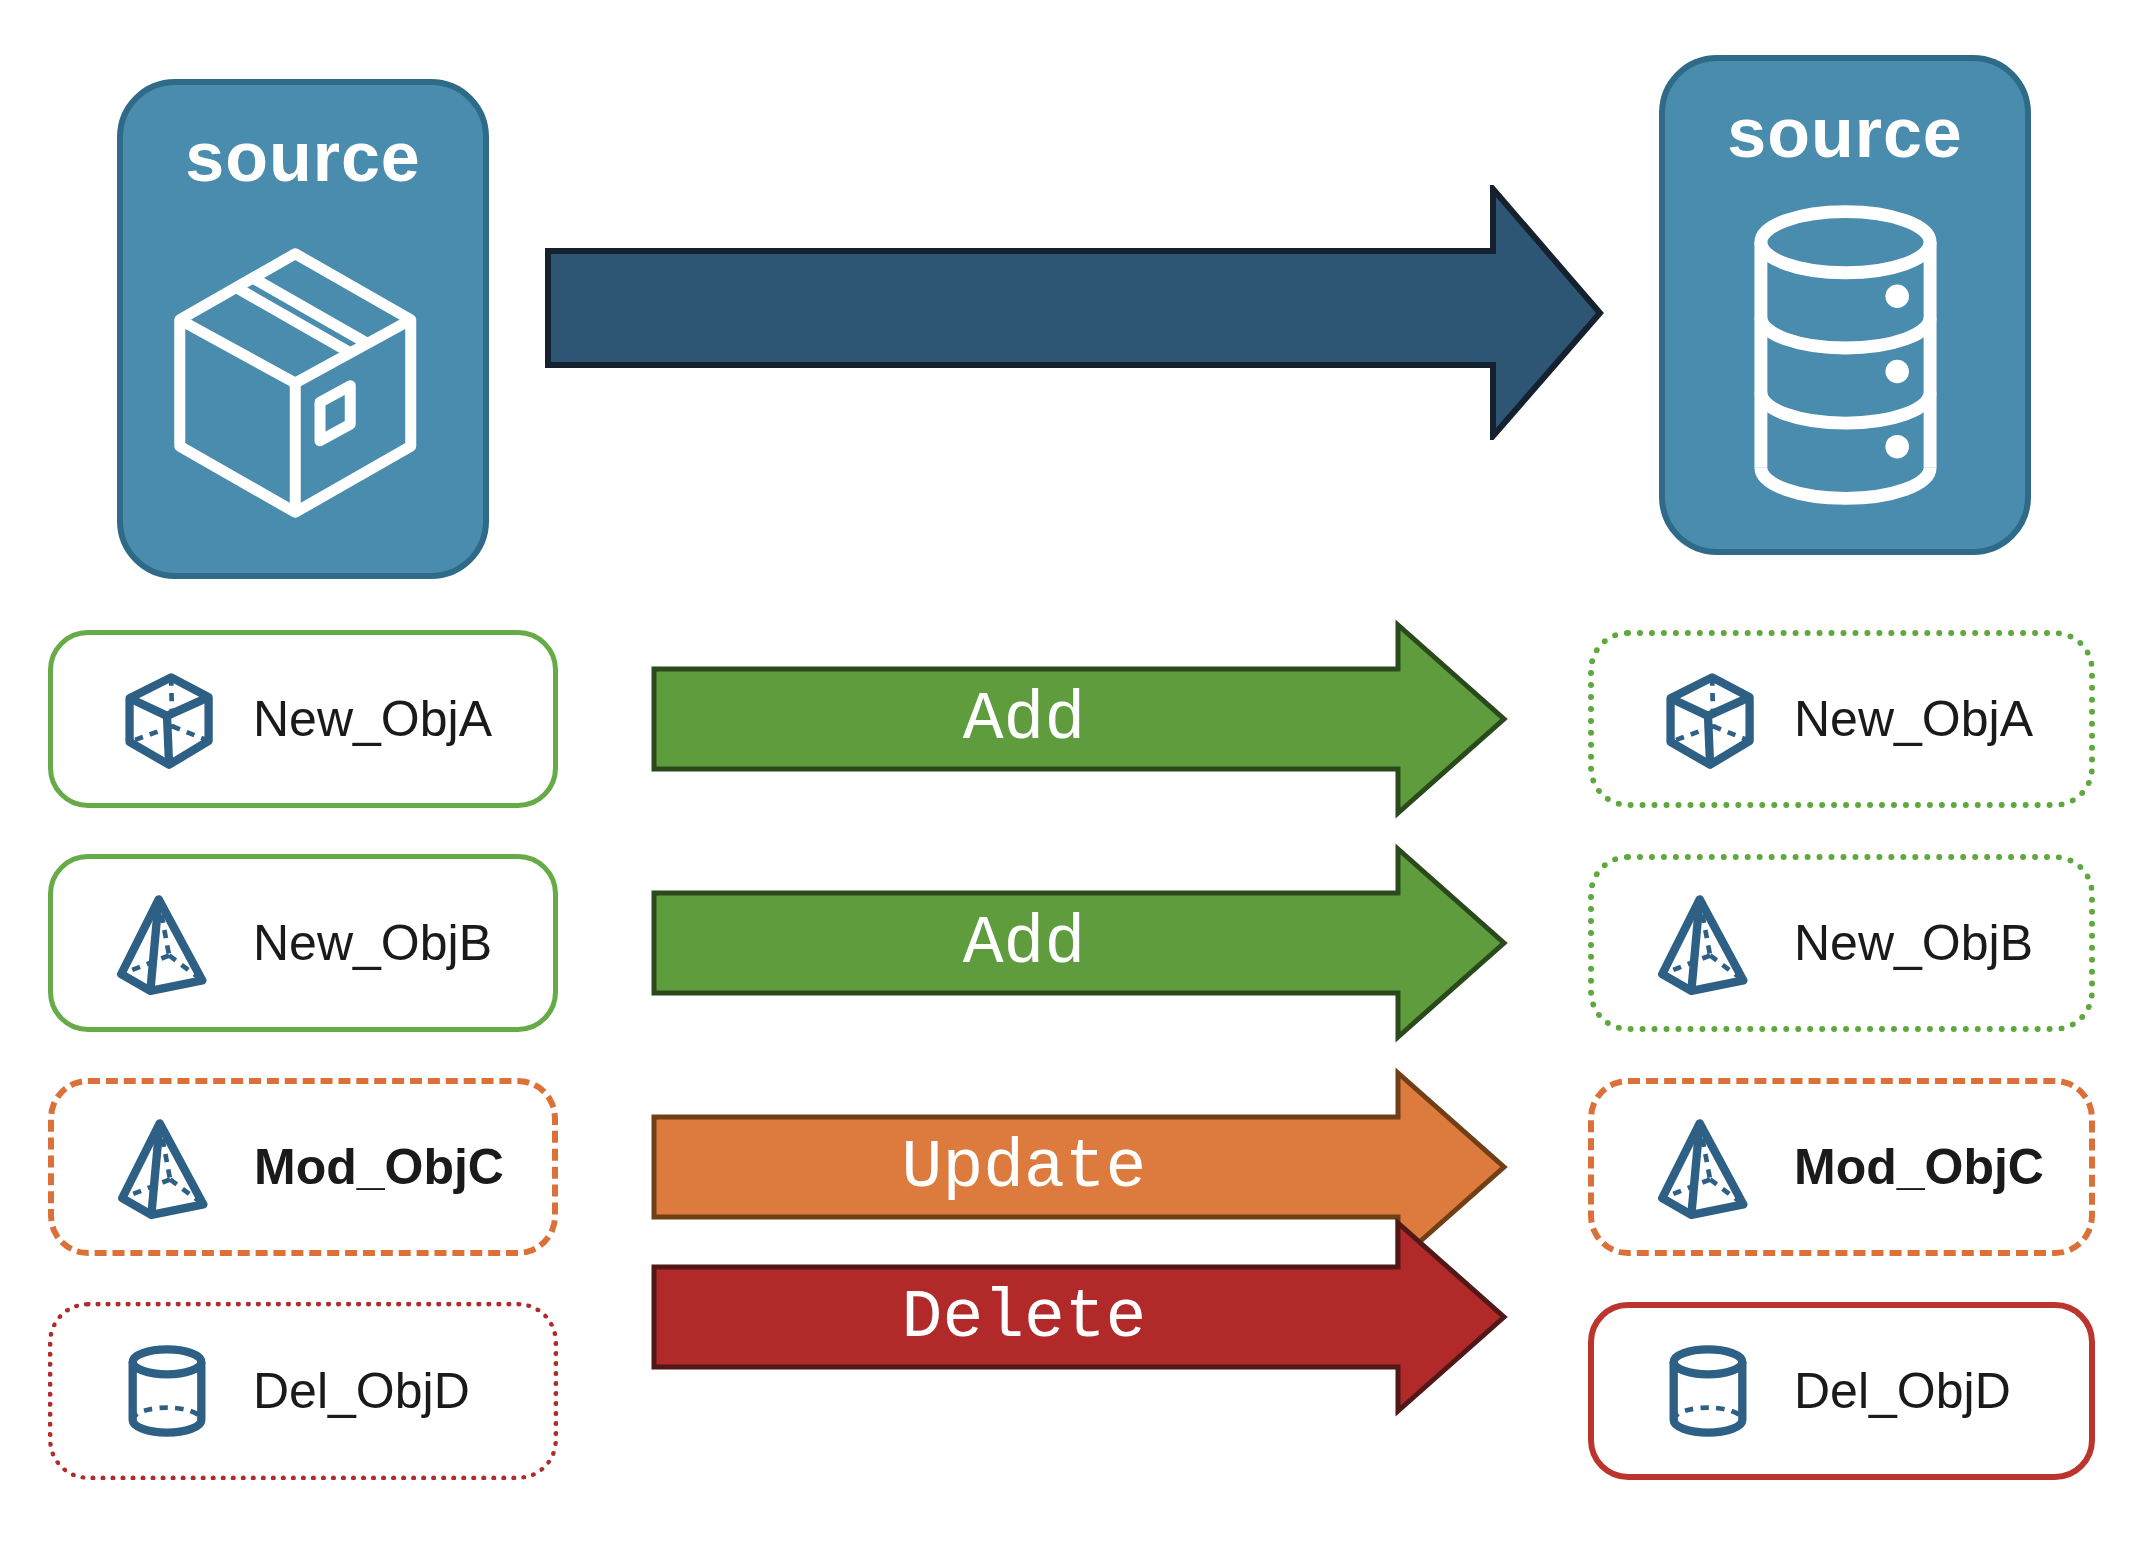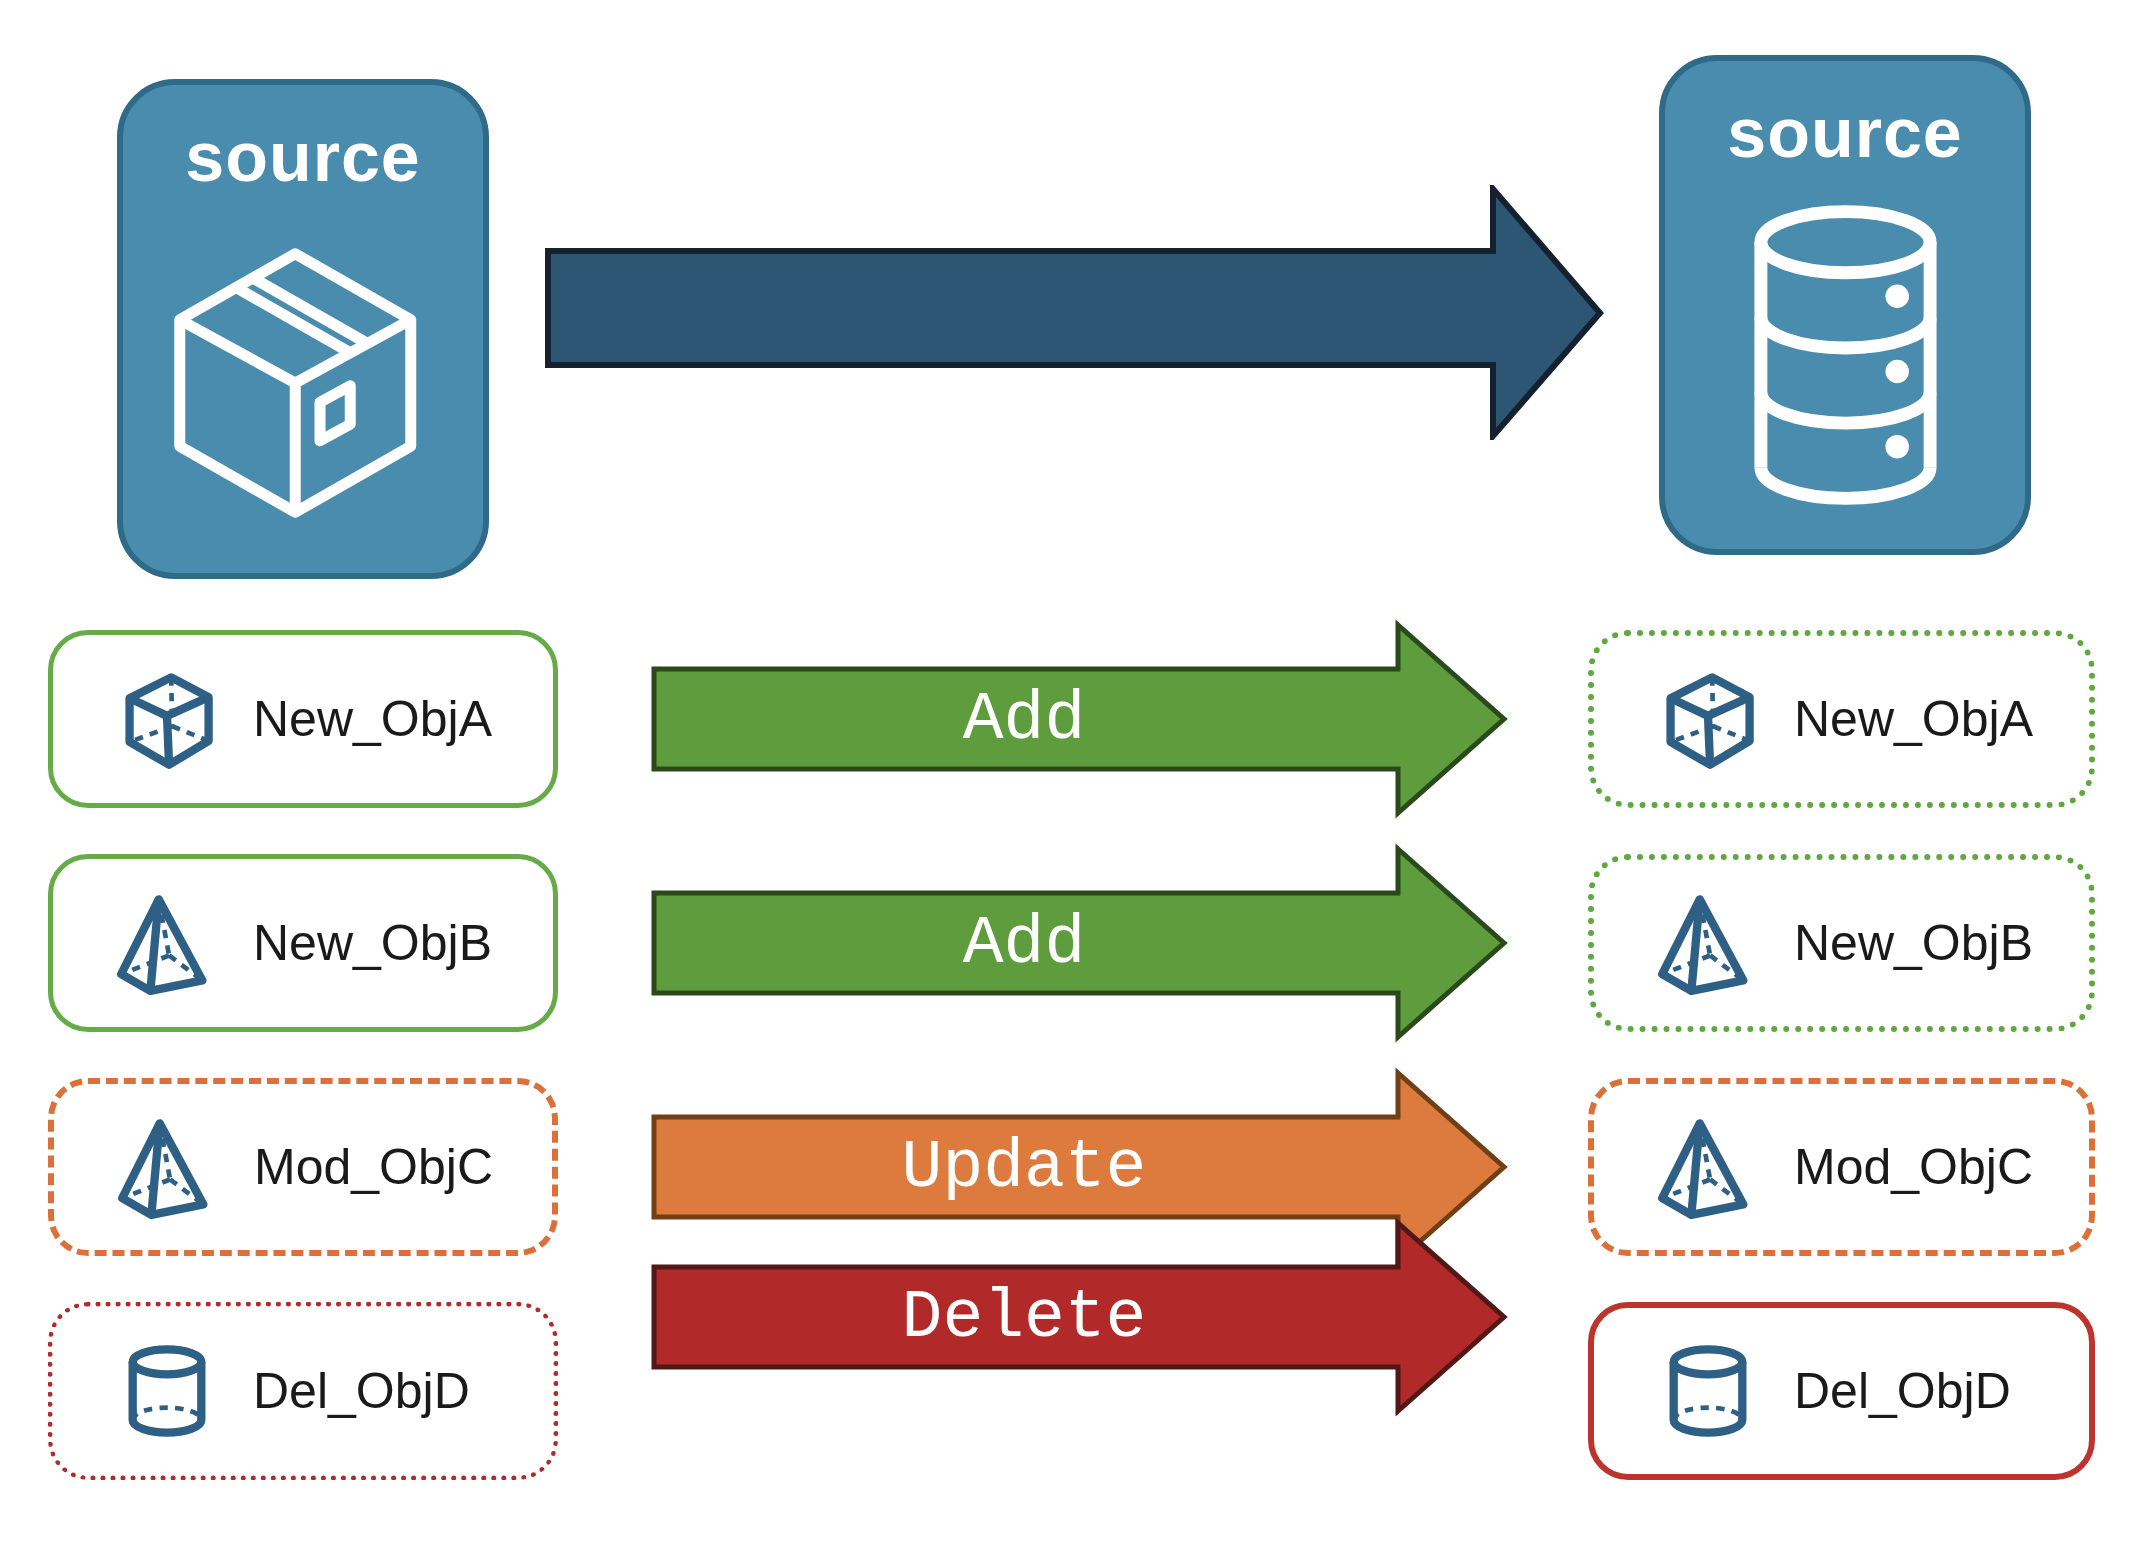--- a/index.html
+++ b/index.html
@@ -23,21 +23,21 @@
                  display:flex;align-items:center;justify-content:center;
                  color:var(--arrow-text);font-size:58px;}
 
   
   .obj-box{position:absolute;background:#fff;border-radius:40px;box-sizing:border-box;
            display:flex;align-items:center;padding-left:62px;}
   .row-left{left:48px;width:510px;height:178px;}
   .row-right{left:1588px;width:507px;height:178px;}
   .b-solid-green {border:5px solid var(--green-box-border);}
   .b-dotted-green{border:6px dotted var(--green-dotted-border);}
-  .b-dashed-orange{border:6px dashed var(--orange-dashed-border);}
+  .b-dashed-orange{border:6px dashed var(--orange-dashed-border);font-weight:bold;}
   .b-dotted-red  {border:5px dotted var(--red-dotted-border);}
   .b-solid-red   {border:6px solid var(--red-solid-border);}
   .obj-icon{width:104px;height:104px;flex:none;margin-right:34px;}
   .obj-icon .thick{fill:none;stroke:var(--icon-blue);stroke-width:8;stroke-linejoin:round;}
   .obj-icon .dash{fill:none;stroke:var(--icon-blue);stroke-width:4.5;stroke-dasharray:8 7;}
   .obj-label{font-size:50px;color:var(--label-text);white-space:nowrap;}
 
   
   .row-arrow{position:absolute;left:650px;width:860px;height:200px;}
   .row-arrow polygon{stroke-width:5;}

